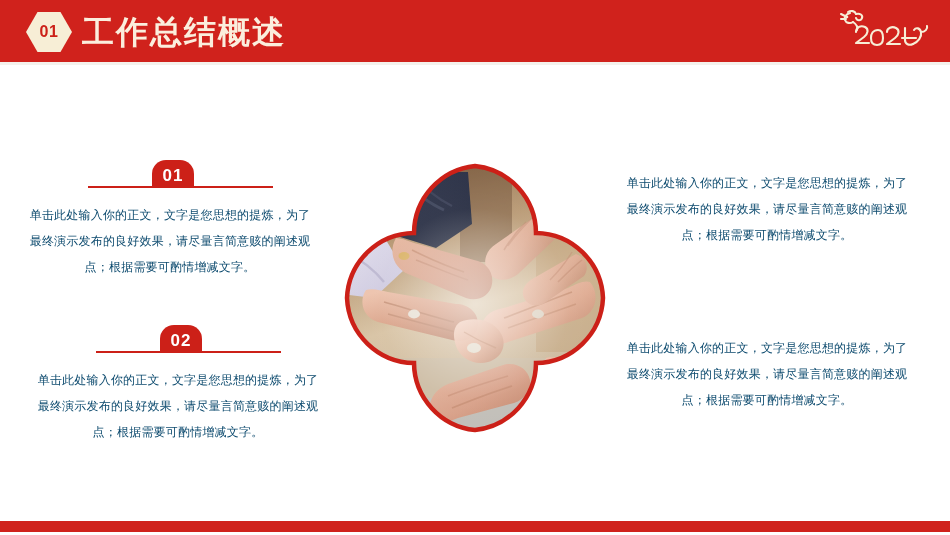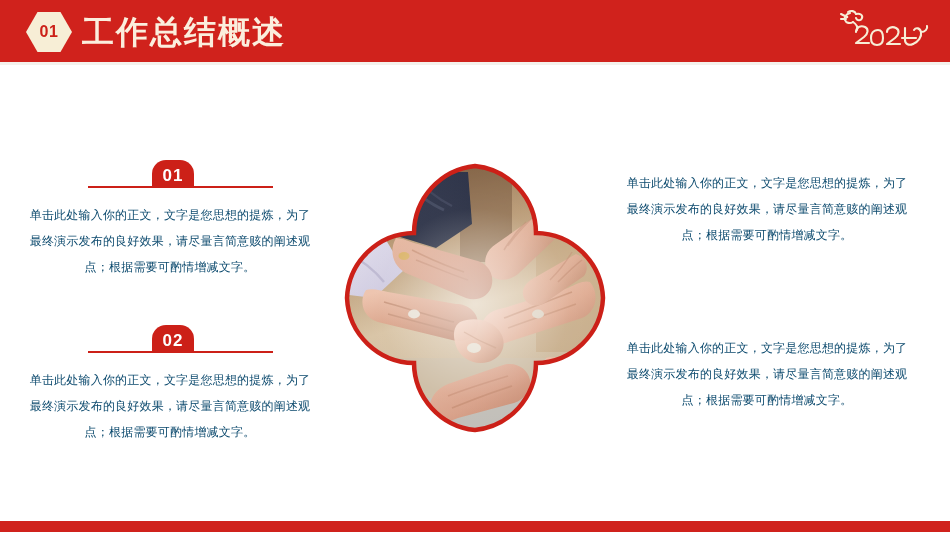--- a/index.html
+++ b/index.html
@@ -89,21 +89,21 @@
     height: 48px;
   }
   .year-logo svg { display: block; }
 
   
   .block {
     position: absolute;
     width: 290px;
   }
   .block-l1 { left: 25px;  top: 160px; }
-  .block-l2 { left: 25px;  top: 325px; }
+  .block-l2 { left: 33px;  top: 325px; }
   .block-r1 { left: 622px; top: 160px; }
   .block-r2 { left: 622px; top: 325px; }
 
   .block-head {
     position: relative;
     height: 32px;
   }
   .block-rule {
     position: absolute;
     left: 63px;

